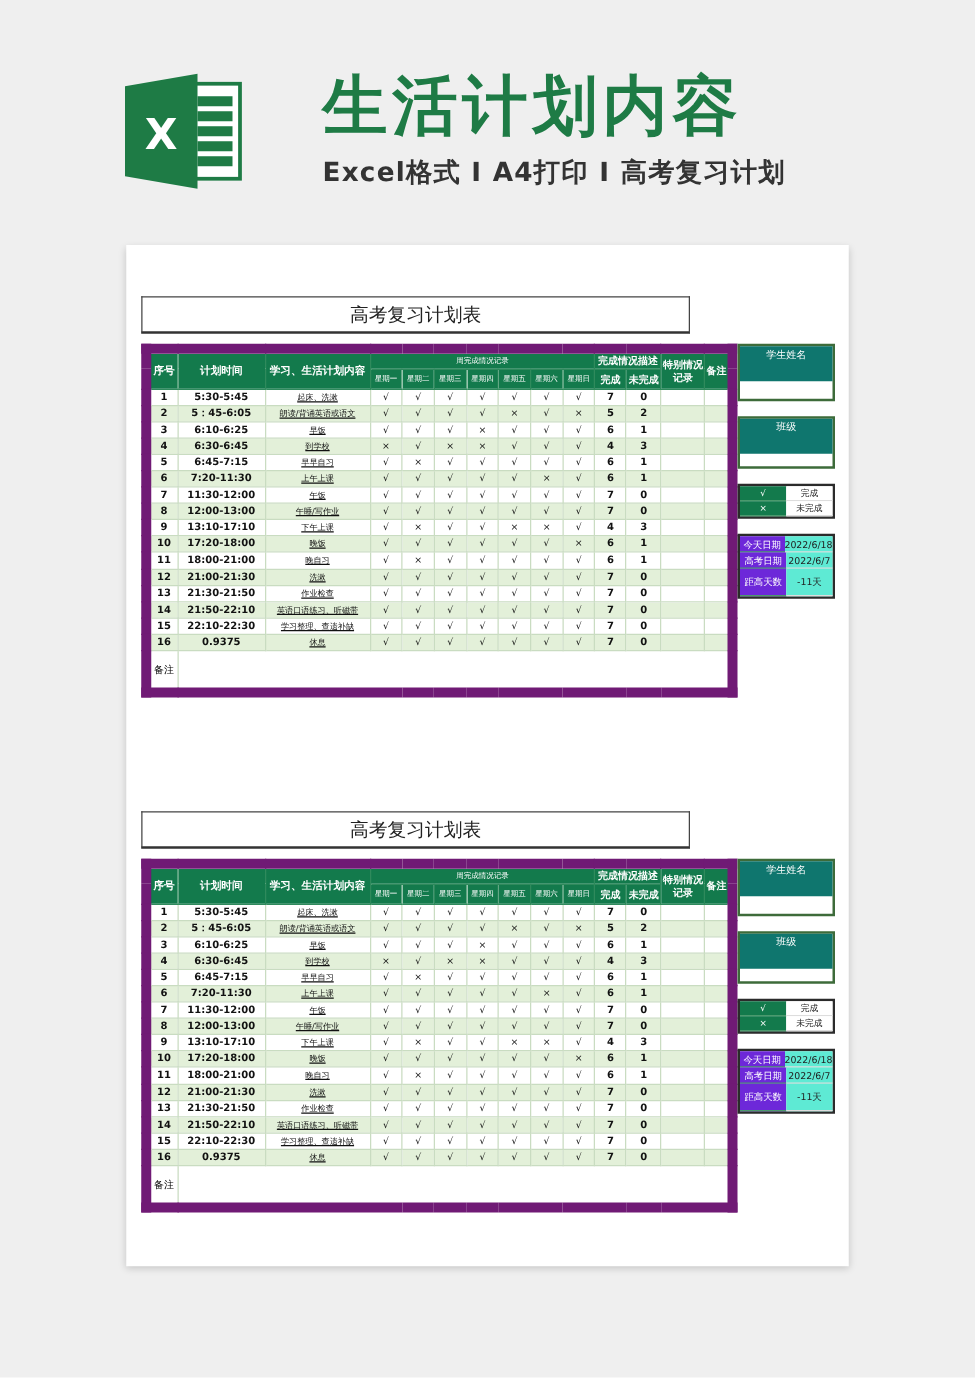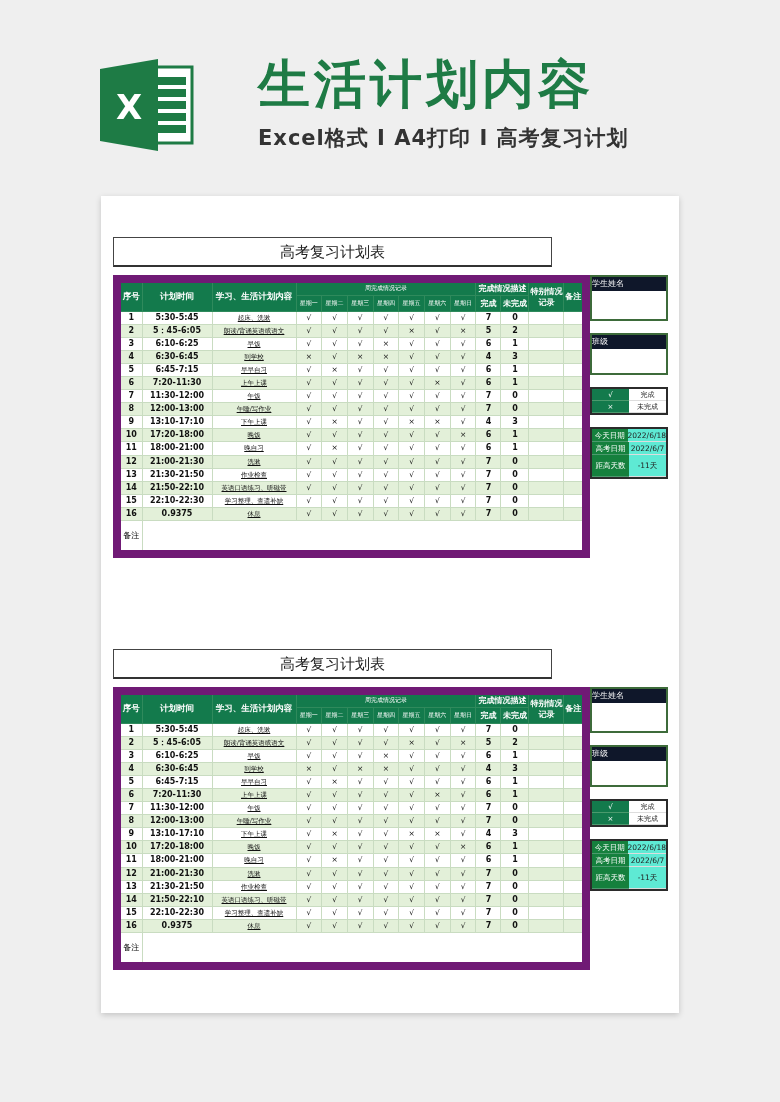--- a/index.html
+++ b/index.html
@@ -26,28 +26,28 @@
   table.plan tbody tr:nth-child(even) td { background: #e3f0d9; }
   table.plan tbody tr:nth-child(odd) td { background: #fff; }
   td.num { font-weight: bold; }
   td.content { font-size: 6.5px !important; text-decoration: underline; }
   td.mark { font-size: 7.5px !important; }
   td.note-label { font-size: 8px; height: 33px !important; background:#fff !important; }
   td.note-body { background:#fff !important; }
 
   .side { position: absolute; left: 477px; width: 78px; }
   .side-box { position: absolute; left: 0; width: 78px; border: 2px solid #3d6b3a; background: #fff; }
-  .side-box .hd { background: #0f172a; color: #fff; font-size: 8px; height: 14px; line-height: 14px; }
+  .side-box .hd { background: #0f766e; color: #fff; font-size: 8px; text-align: center; height: 28px; line-height: 14px; }
   .legend { position: absolute; left: 0; width: 78px; border: 2px solid #2b2b2b; }
   .legend .row { display: flex; height: 12px; font-size: 7px; line-height: 12px; }
   .legend .k { width: 37px; background: #137a4c; color: #fff; text-align: center; border-bottom: 1px solid #4b9a6d; }
   .legend .v { flex: 1; background: #fff; text-align: center; color: #222; border-bottom: 1px solid #ddd; }
   .dates { position: absolute; left: 0; width: 78px; border: 2px solid #2b2b2b; }
   .dates .row { display: flex; font-size: 7.5px; }
-  .dates .k { width: 37px; background: #15803d; color: #fff; text-align: center; border-bottom: 1px solid #4b9a6d; }
+  .dates .k { width: 37px; background: #6d28d9; color: #fff; text-align: center; border-bottom: 1px solid #4b9a6d; }
   .dates .v { flex: 1; background: #5eead4; text-align: center; color: #222; border-bottom: 1px solid #ddd; }
 </style>
 </head>
 <body>
 
 <div class="banner">
   <svg class="xl-logo" viewBox="0 0 96 96">
     <rect x="44" y="10" width="48" height="76" fill="#fff" stroke="#1e7b45" stroke-width="3"></rect>
     <g fill="#1e7b45">
       <rect x="58" y="20" width="28" height="8"></rect>

